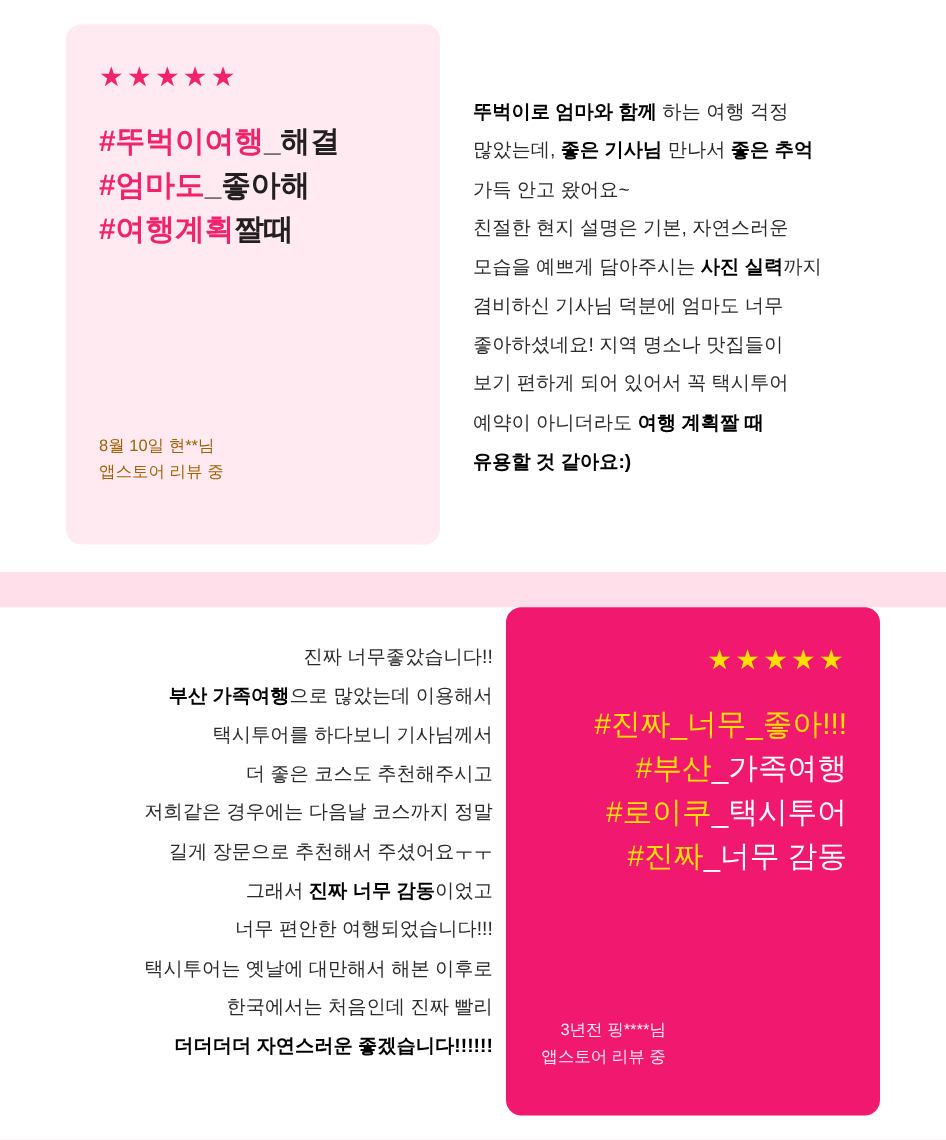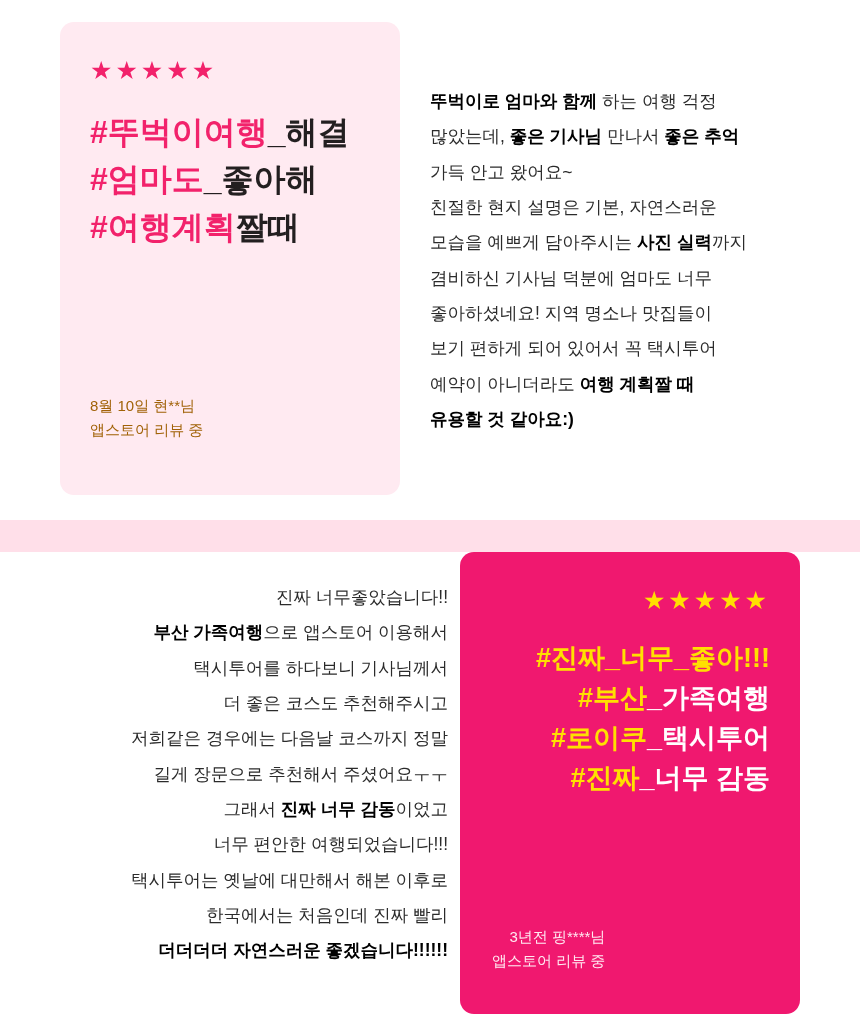--- a/index.html
+++ b/index.html
@@ -40,21 +40,21 @@
     padding: 36px 30px 26px 30px;
   }
   .stars-pink {
     color: #f2226b;
     font-size: 25px;
     letter-spacing: 3px;
     line-height: 1;
     margin-bottom: 26px;
   }
   .tags-pink {
-    font-size: 32px;
+    font-size: 27px;
     font-weight: bold;
     line-height: 1.48;
     color: #f2226b;
   }
   .tags-pink .dark {
     color: #231f20;
   }
   .meta-pink {
     position: absolute;
     left: 30px;
@@ -121,21 +121,21 @@
   }
   .stars-yellow {
     color: #ffe000;
     font-size: 25px;
     letter-spacing: 3px;
     line-height: 1;
     margin-bottom: 26px;
   }
   .tags-magenta {
     font-size: 27px;
-    font-weight: bold;
+    font-weight: normal;
     line-height: 1.48;
     color: #ffe000;
   }
   .tags-magenta .white {
     color: #ffffff;
   }
   .meta-magenta {
     position: absolute;
     left: 32px;
     bottom: 40px;
@@ -184,21 +184,21 @@
         <div><b>유용할 것 같아요:)</b></div>
       </div>
   </div>
 
   <div class="band"></div>
 
   <div class="block-two">
 
     <div class="body-text-left">
         <div><span>진짜 너무좋았습니다!!</span></div>
-        <div><b>부산 가족여행</b><span>으로 앱스토어 이용해서</span></div>
+        <div><b>부산 가족여행</b><span>으로 많았는데 이용해서</span></div>
         <div><span>택시투어를 하다보니 기사님께서</span></div>
         <div><span>더 좋은 코스도 추천해주시고</span></div>
         <div><span>저희같은 경우에는 다음날 코스까지 정말</span></div>
         <div><span>길게 장문으로 추천해서 주셨어요ㅜㅜ</span></div>
         <div><span>그래서 </span><b>진짜 너무 감동</b><span>이었고</span></div>
         <div><span>너무 편안한 여행되었습니다!!!</span></div>
         <div><span>택시투어는 옛날에 대만해서 해본 이후로</span></div>
         <div><span>한국에서는 처음인데 진짜 빨리</span></div>
         <div><b>더더더더 자연스러운 좋겠습니다!!!!!!</b></div>
       </div>

